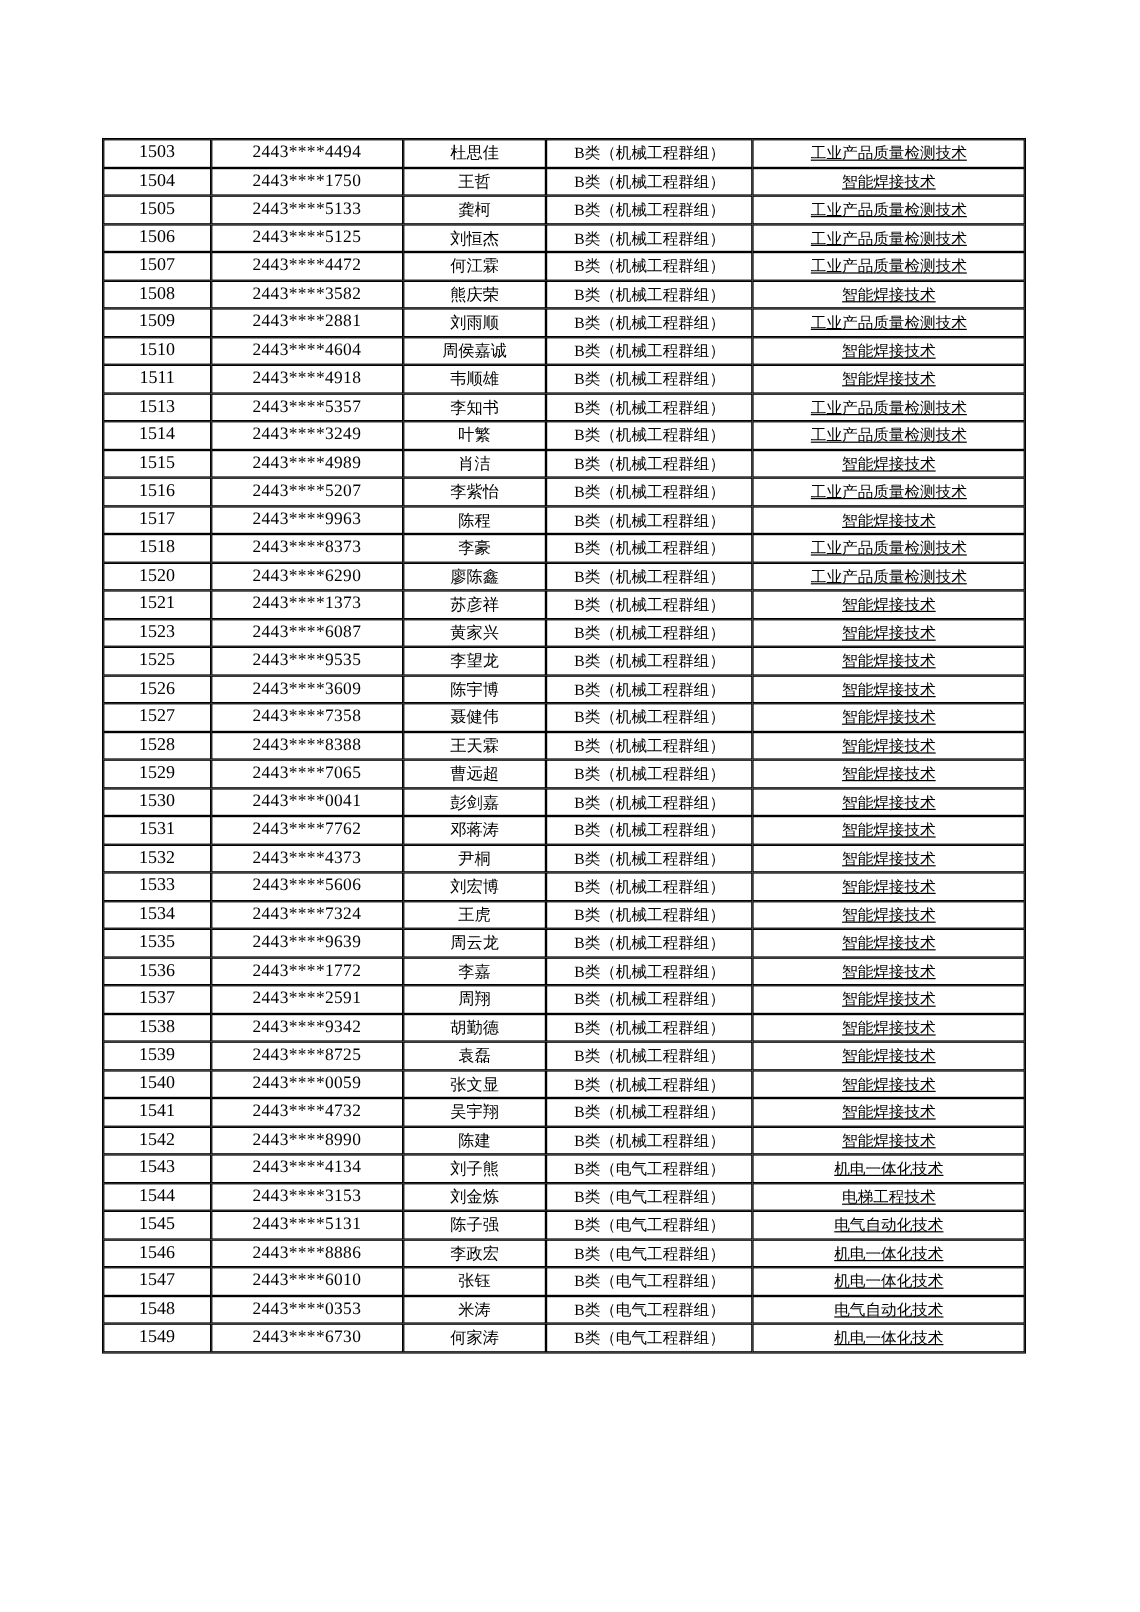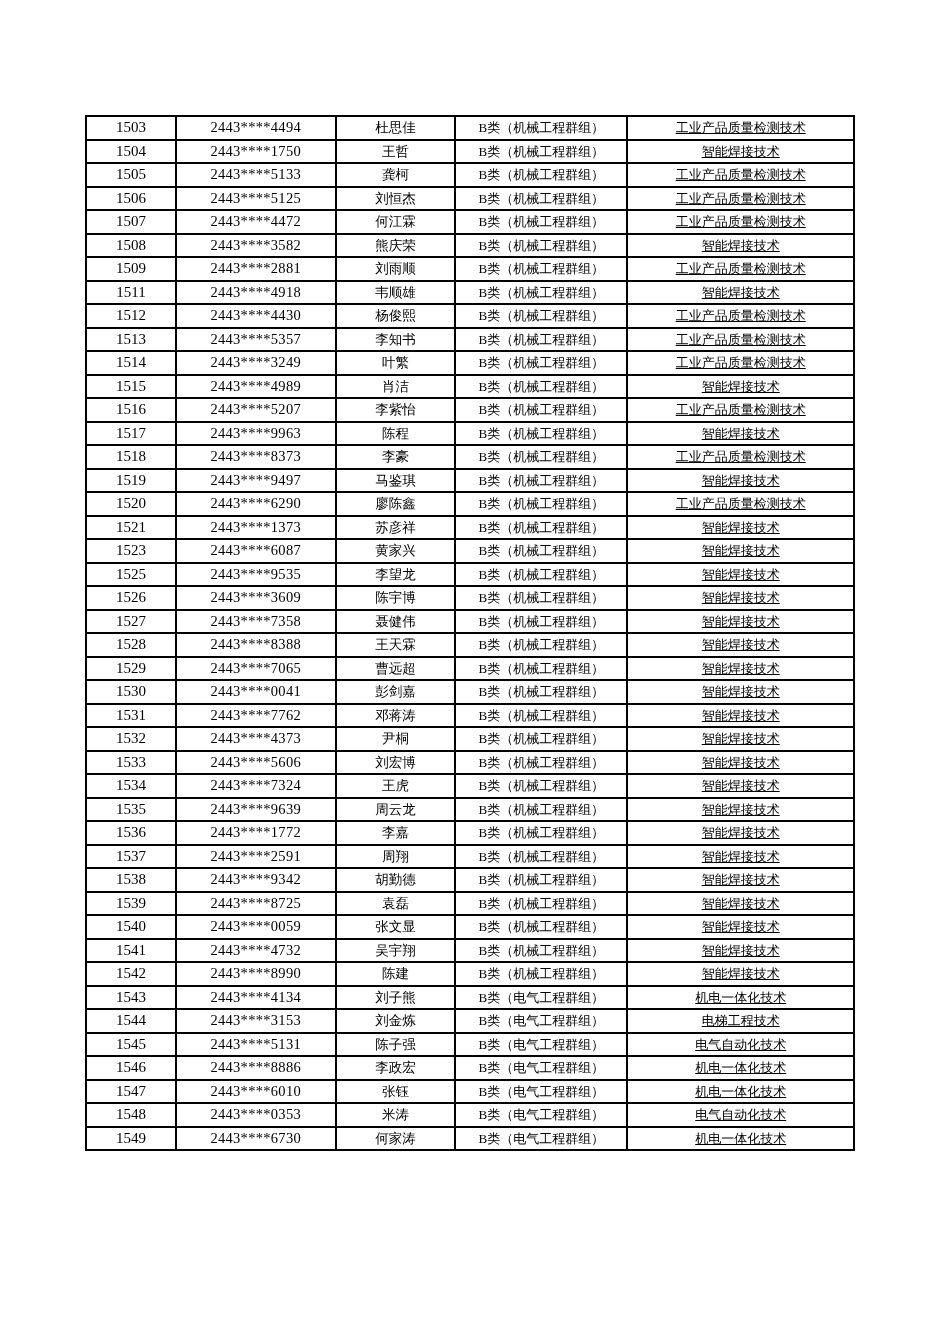--- a/index.html
+++ b/index.html
@@ -98,34 +98,34 @@
           <td class="c4">智能焊接技术</td>
         </tr>
         <tr>
           <td class="c0">1509</td>
           <td class="c1">2443****2881</td>
           <td class="c2">刘雨顺</td>
           <td class="c3">B类（机械工程群组）</td>
           <td class="c4">工业产品质量检测技术</td>
         </tr>
         <tr>
+          <td class="c0">1510</td>
+          <td class="c1">2443****4604</td>
+          <td class="c2">周侯嘉诚</td>
+          <td class="c3">B类（机械工程群组）</td>
+          <td class="c4">智能焊接技术</td>
+        </tr>
+        <tr>
           <td class="c0">1511</td>
           <td class="c1">2443****4918</td>
           <td class="c2">韦顺雄</td>
           <td class="c3">B类（机械工程群组）</td>
           <td class="c4">智能焊接技术</td>
         </tr>
         <tr>
-          <td class="c0">1512</td>
-          <td class="c1">2443****4430</td>
-          <td class="c2">杨俊熙</td>
-          <td class="c3">B类（机械工程群组）</td>
-          <td class="c4">工业产品质量检测技术</td>
-        </tr>
-        <tr>
           <td class="c0">1513</td>
           <td class="c1">2443****5357</td>
           <td class="c2">李知书</td>
           <td class="c3">B类（机械工程群组）</td>
           <td class="c4">工业产品质量检测技术</td>
         </tr>
         <tr>
           <td class="c0">1514</td>
           <td class="c1">2443****3249</td>
           <td class="c2">叶繁</td>
@@ -152,27 +152,20 @@
           <td class="c2">陈程</td>
           <td class="c3">B类（机械工程群组）</td>
           <td class="c4">智能焊接技术</td>
         </tr>
         <tr>
           <td class="c0">1518</td>
           <td class="c1">2443****8373</td>
           <td class="c2">李豪</td>
           <td class="c3">B类（机械工程群组）</td>
           <td class="c4">工业产品质量检测技术</td>
-        </tr>
-        <tr>
-          <td class="c0">1519</td>
-          <td class="c1">2443****9497</td>
-          <td class="c2">马鉴琪</td>
-          <td class="c3">B类（机械工程群组）</td>
-          <td class="c4">智能焊接技术</td>
         </tr>
         <tr>
           <td class="c0">1520</td>
           <td class="c1">2443****6290</td>
           <td class="c2">廖陈鑫</td>
           <td class="c3">B类（机械工程群组）</td>
           <td class="c4">工业产品质量检测技术</td>
         </tr>
         <tr>
           <td class="c0">1521</td>

